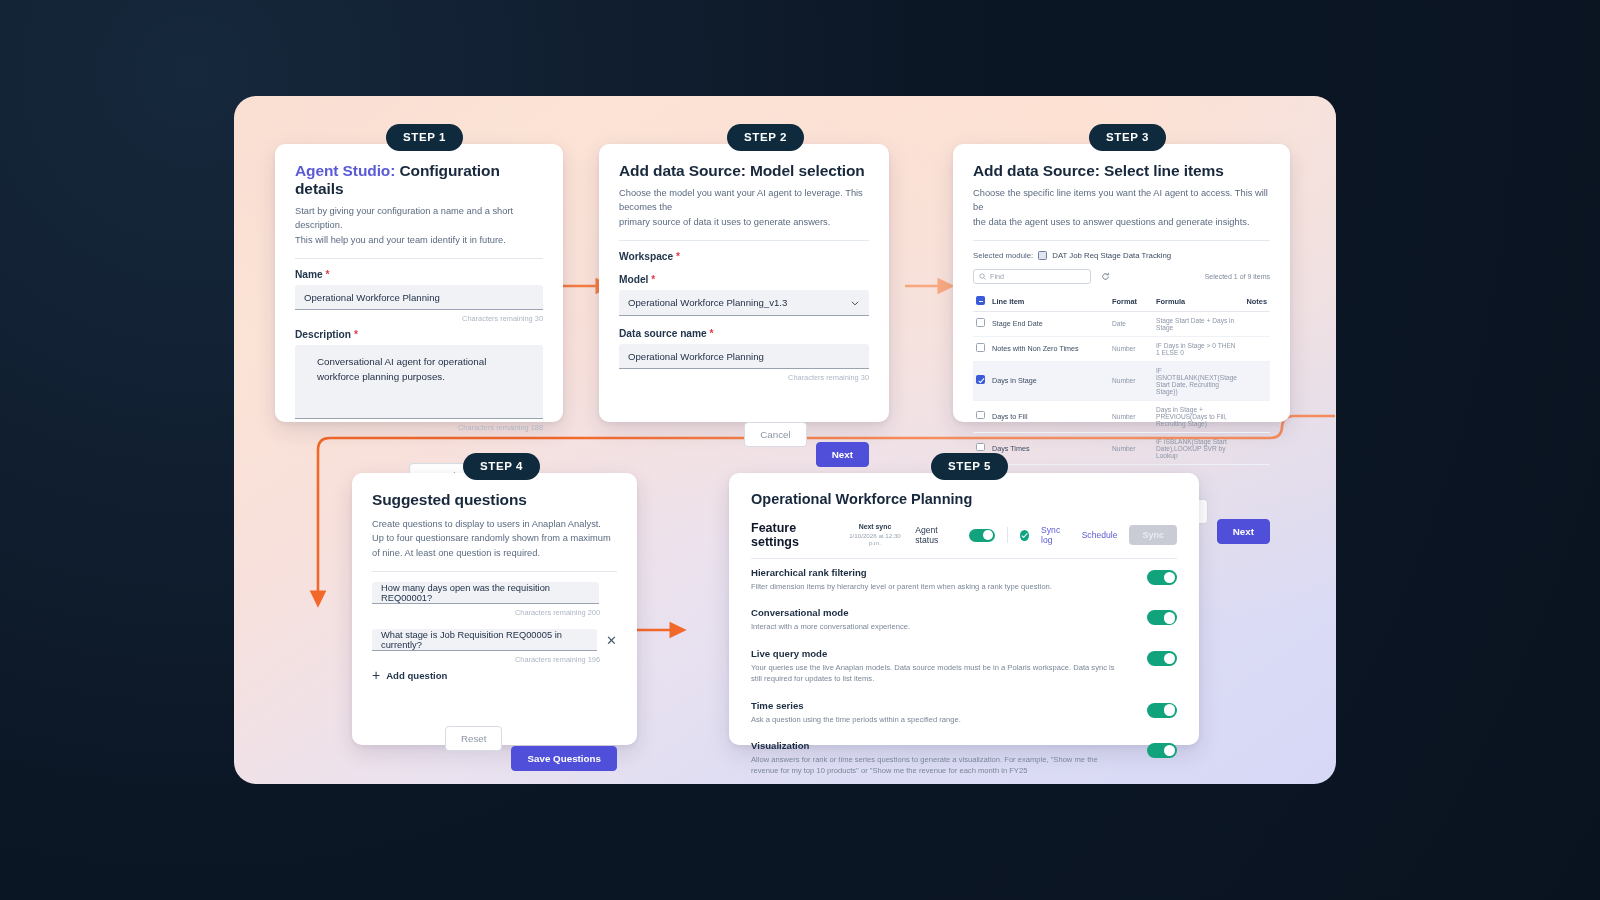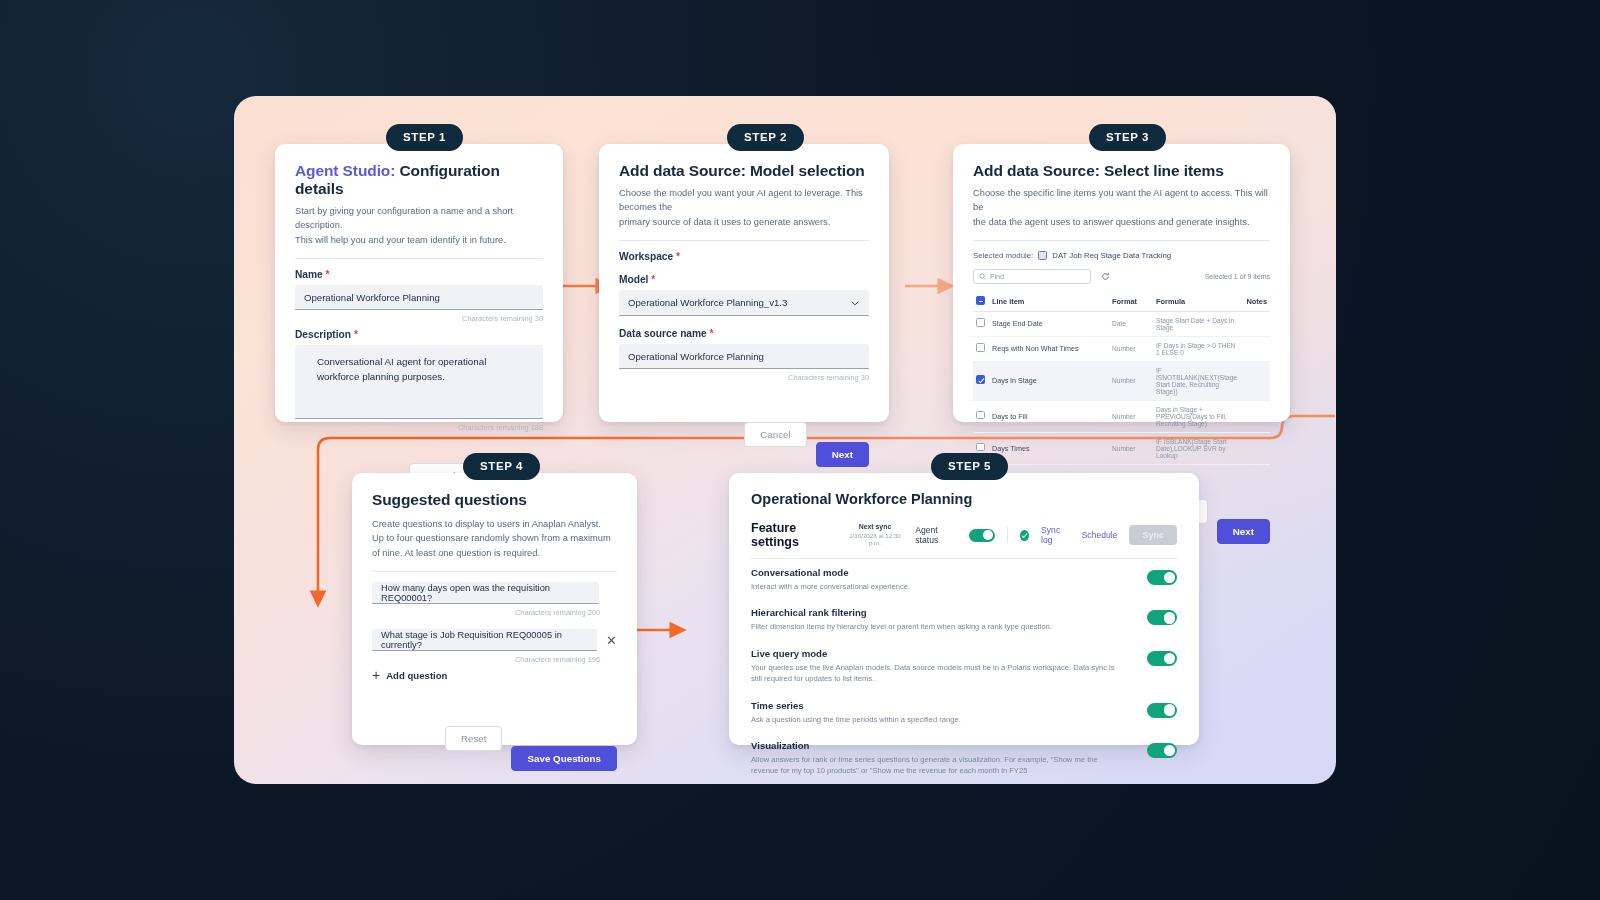--- a/index.html
+++ b/index.html
@@ -306,21 +306,21 @@
         <tbody>
           <tr>
             <td><span class="cb"></span></td>
             <td>Stage End Date</td>
             <td class="muted">Date</td>
             <td class="muted">Stage Start Date + Days in Stage</td>
             <td></td>
           </tr>
           <tr>
             <td><span class="cb"></span></td>
-            <td>Reqs with Non What Times</td>
+            <td>Notes with Non Zero Times</td>
             <td class="muted">Number</td>
             <td class="muted">IF Days in Stage &gt; 0 THEN 1 ELSE 0</td>
             <td></td>
           </tr>
           <tr class="sel">
             <td><span class="cb on"></span></td>
             <td>Days in Stage</td>
             <td class="muted">Number</td>
             <td class="muted">IF ISNOTBLANK(NEXT(Stage Start Date, Recruiting Stage))</td>
             <td></td>
@@ -400,30 +400,30 @@
         <span class="toggle"></span>
         <span class="vdiv"></span>
         <span class="chk-g"></span>
         <span class="linkish">Sync log</span>
         <span class="linkish">Schedule</span>
         <span class="syncbtn">Sync</span>
       </div>
 
       <div class="feat">
         <div class="txt">
+          <div class="ft">Hierarchical rank filtering</div>
+          <div class="fd">Filter dimension items by hierarchy level or parent item when asking a rank type question.</div>
+        </div>
+        <div class="tg"><span class="toggle big"></span></div>
+      </div>
+
+      <div class="feat">
+        <div class="txt">
           <div class="ft">Conversational mode</div>
           <div class="fd">Interact with a more conversational experience.</div>
-        </div>
-        <div class="tg"><span class="toggle big"></span></div>
-      </div>
-
-      <div class="feat">
-        <div class="txt">
-          <div class="ft">Hierarchical rank filtering</div>
-          <div class="fd">Filter dimension items by hierarchy level or parent item when asking a rank type question.</div>
         </div>
         <div class="tg"><span class="toggle big"></span></div>
       </div>
 
       <div class="feat">
         <div class="txt">
           <div class="ft">Live query mode</div>
           <div class="fd">Your queries use the live Anaplan models. Data source models must be in a Polaris workspace. Data sync is still required for updates to list items.</div>
         </div>
         <div class="tg"><span class="toggle big"></span></div>

